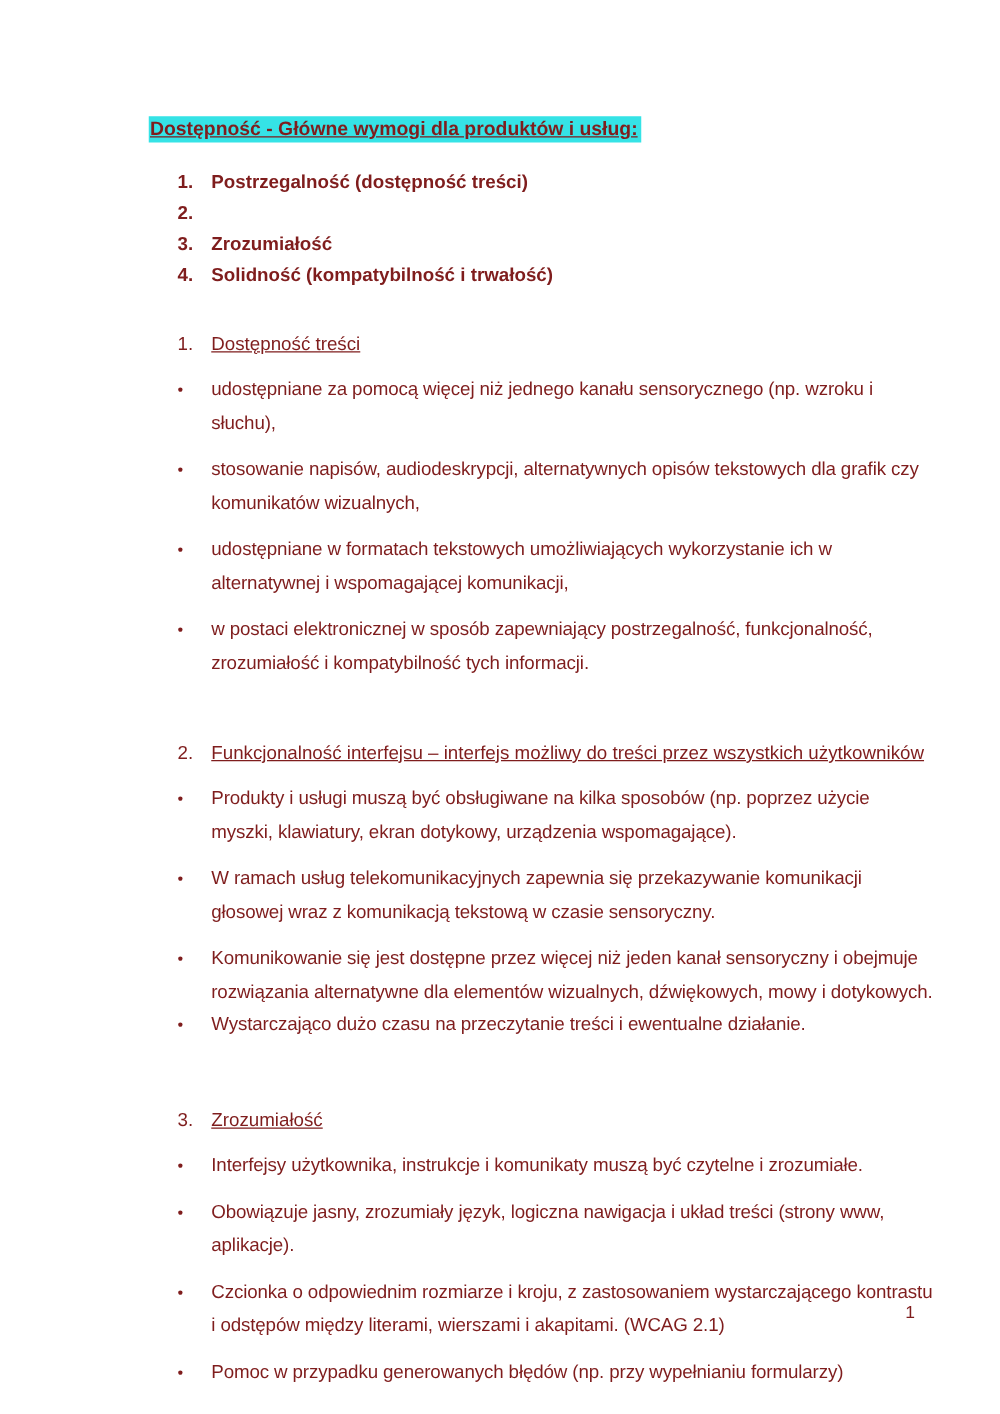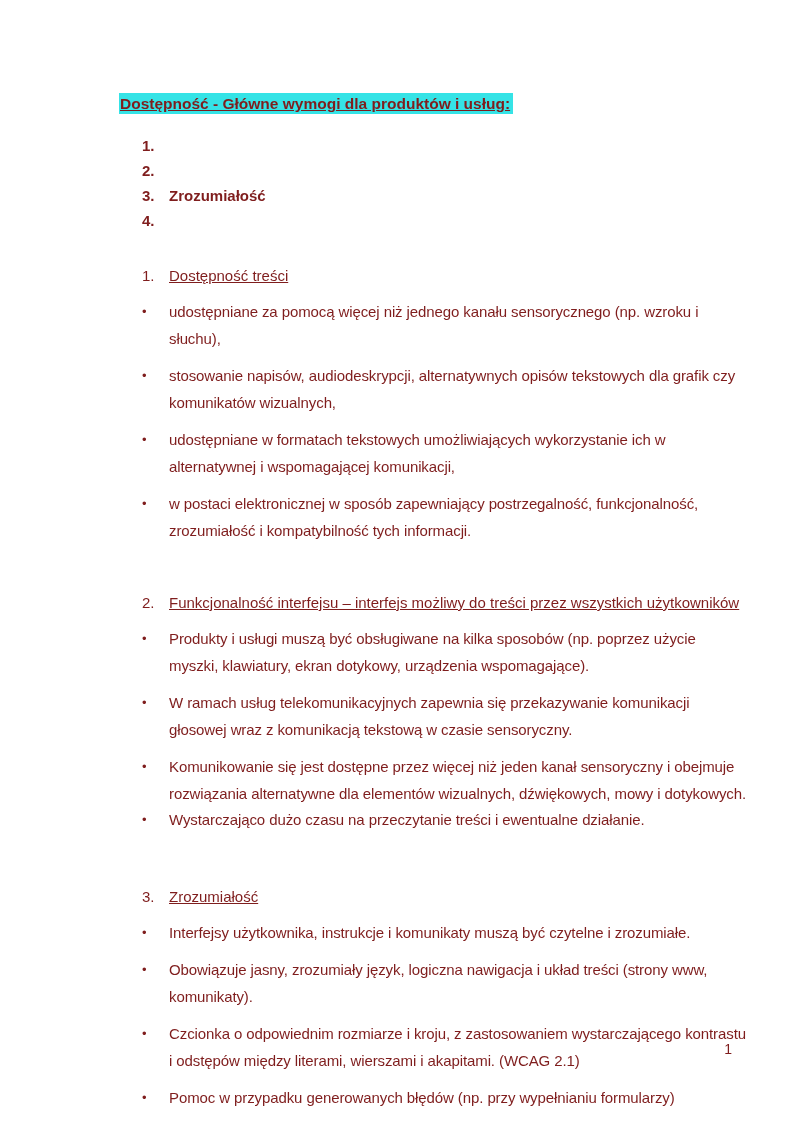--- a/index.html
+++ b/index.html
@@ -87,30 +87,32 @@
 <div class="page">
   <div class="content">
 
     <div class="doc-title">
       <span class="hl" style="background-color: rgb(53, 227, 230);">Dostępność - Główne wymogi dla produktów i usług:</span>
     </div>
 
     <div class="overview">
       <div class="row">
         <span class="marker">1.</span>
+        <span>Postrzegalność (dostępność treści)</span>
       </div>
       <div class="row">
         <span class="marker">2.</span>
       </div>
       <div class="row">
         <span class="marker">3.</span>
         <span>Zrozumiałość</span>
       </div>
       <div class="row">
         <span class="marker">4.</span>
+        <span>Solidność (kompatybilność i trwałość)</span>
       </div>
     </div>
 
     <div class="section section-1">
       <div class="heading-row">
         <span class="marker">1.</span>
         <span class="heading-text">Dostępność treści</span>
       </div>
       <div class="bullet">
         <span class="marker">•</span>
@@ -157,21 +159,21 @@
       <div class="heading-row">
         <span class="marker">3.</span>
         <span class="heading-text">Zrozumiałość</span>
       </div>
       <div class="bullet">
         <span class="marker">•</span>
         <span class="btext">Interfejsy użytkownika, instrukcje i komunikaty muszą być czytelne i zrozumiałe.</span>
       </div>
       <div class="bullet">
         <span class="marker">•</span>
-        <span class="btext">Obowiązuje jasny, zrozumiały język, logiczna nawigacja i układ treści (strony www, komunikaty).</span>
+        <span class="btext">Obowiązuje jasny, zrozumiały język, logiczna nawigacja i układ treści (strony www, aplikacje).</span>
       </div>
       <div class="bullet">
         <span class="marker">•</span>
         <span class="btext">Czcionka o odpowiednim rozmiarze i kroju, z zastosowaniem wystarczającego kontrastu i odstępów między literami, wierszami i akapitami. (WCAG 2.1)</span>
       </div>
       <div class="bullet">
         <span class="marker">•</span>
         <span class="btext">Pomoc w przypadku generowanych błędów (np. przy wypełnianiu formularzy)</span>
       </div>
     </div>

